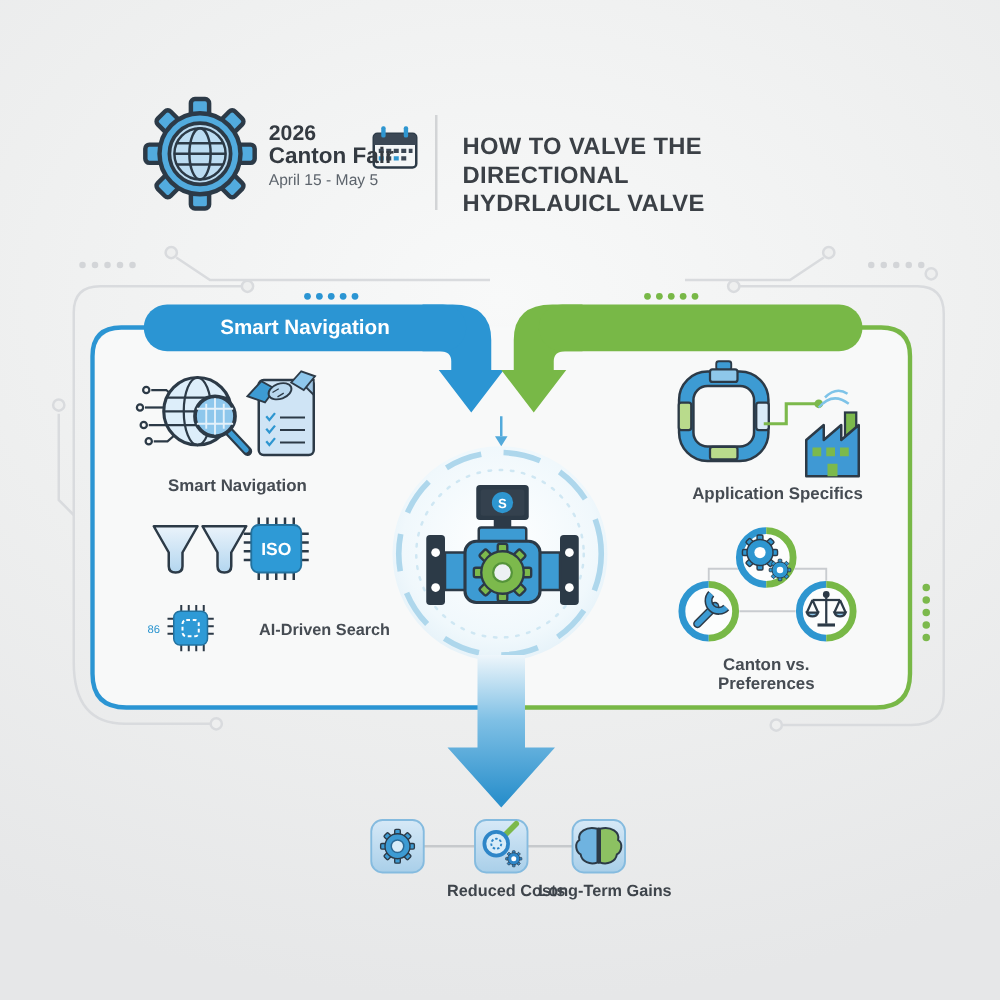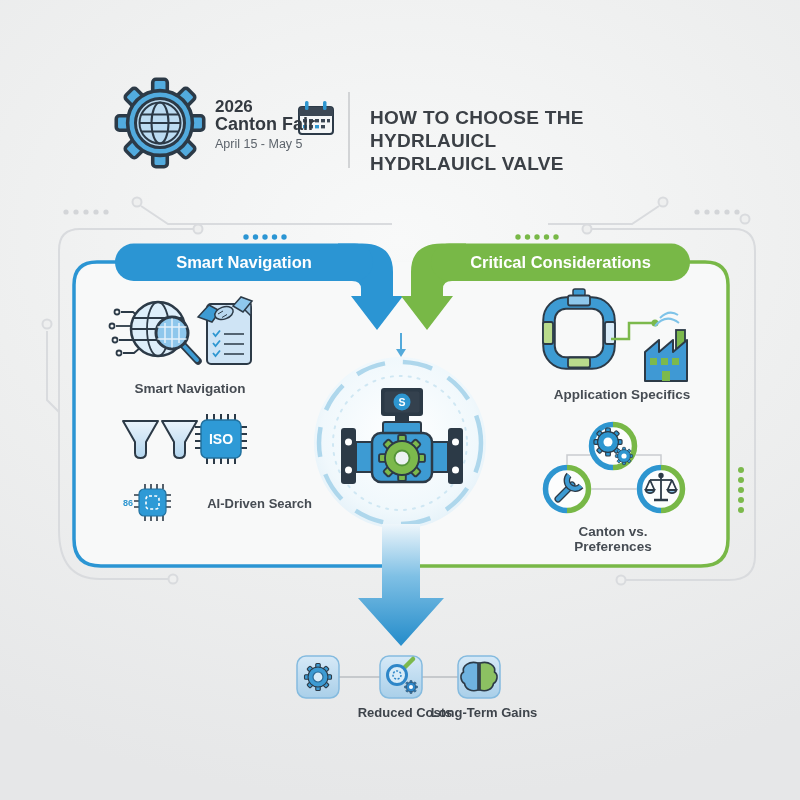--- a/index.html
+++ b/index.html
@@ -11,21 +11,21 @@
   .logo-year{left:215px;top:98px;font-size:17px;font-weight:700;color:#343a41;line-height:17px;}
   .logo-name{left:215px;top:115px;font-size:18px;font-weight:700;color:#343a41;line-height:19px;text-align:center;}
   .logo-dates{left:215px;top:137px;font-size:12.5px;font-weight:400;color:#5d646c;}
   .main-title{left:370px;top:106px;width:330px;font-size:19px;font-weight:700;color:#3b4046;line-height:23px;letter-spacing:.3px;}
   .banner-text{display:flex;align-items:center;justify-content:center;color:#ffffff;font-size:16.5px;font-weight:700;}
   .banner-left{left:115px;top:244px;width:258px;height:37px;}
   .banner-right{left:431px;top:244px;width:259px;height:37px;}
   .item-label{font-size:13.5px;font-weight:600;color:#464c53;text-align:center;}
   .lbl-smartnav{left:118px;top:381px;width:144px;}
   .lbl-ai{left:172px;top:496px;width:140px;text-align:right;font-size:13px;}
-  .lbl-ai-prefix{left:113px;top:498px;width:20px;font-size:9px;font-weight:700;color:#2e96d0;text-align:right;}
+  .lbl-ai-prefix{left:113px;top:498px;width:20px;font-size:9px;font-weight:400;color:#2e96d0;text-align:center;}
   .lbl-appspec{left:552px;top:387px;width:140px;}
   .lbl-needs{left:543px;top:524px;width:140px;}
   .outcome-label{font-size:13px;font-weight:600;color:#3e444b;text-align:center;top:705px;}
   .lbl-out1{left:260px;width:124px;}
   .lbl-out2{left:343px;width:124px;}
   .lbl-out3{left:420px;width:128px;}
 </style>
 </head>
 <body>
 
@@ -354,26 +354,25 @@
         </g>
       </g>
     </g>
   </svg>
 
   <div class="abs logo-year">2026</div>
   <div class="abs logo-name">Canton Fair</div>
   <div class="abs logo-dates">April 15 - May 5</div>
 
   <div class="abs main-title">
-    <div>HOW TO CHOOSE THE HYDRLAUICL</div>
+    <div>HOW TO VALVE THE DIRECTIONAL</div>
     <div>HYDRLAUICL VALVE</div>
   </div>
 
   <div class="abs banner-text banner-left">Smart Navigation</div>
-  <div class="abs banner-text banner-right">Critical Considerations</div>
 
   <div class="abs item-label lbl-smartnav">Smart Navigation</div>
   <div class="abs item-label lbl-ai-prefix">86</div>
   <div class="abs item-label lbl-ai">AI-Driven Search</div>
 
   <div class="abs item-label lbl-appspec">Application Specifics</div>
   <div class="abs item-label lbl-needs">Canton vs. Preferences</div>
 
   <div class="abs outcome-label lbl-out2">Reduced Costs</div>
   <div class="abs outcome-label lbl-out3">Long-Term Gains</div>

